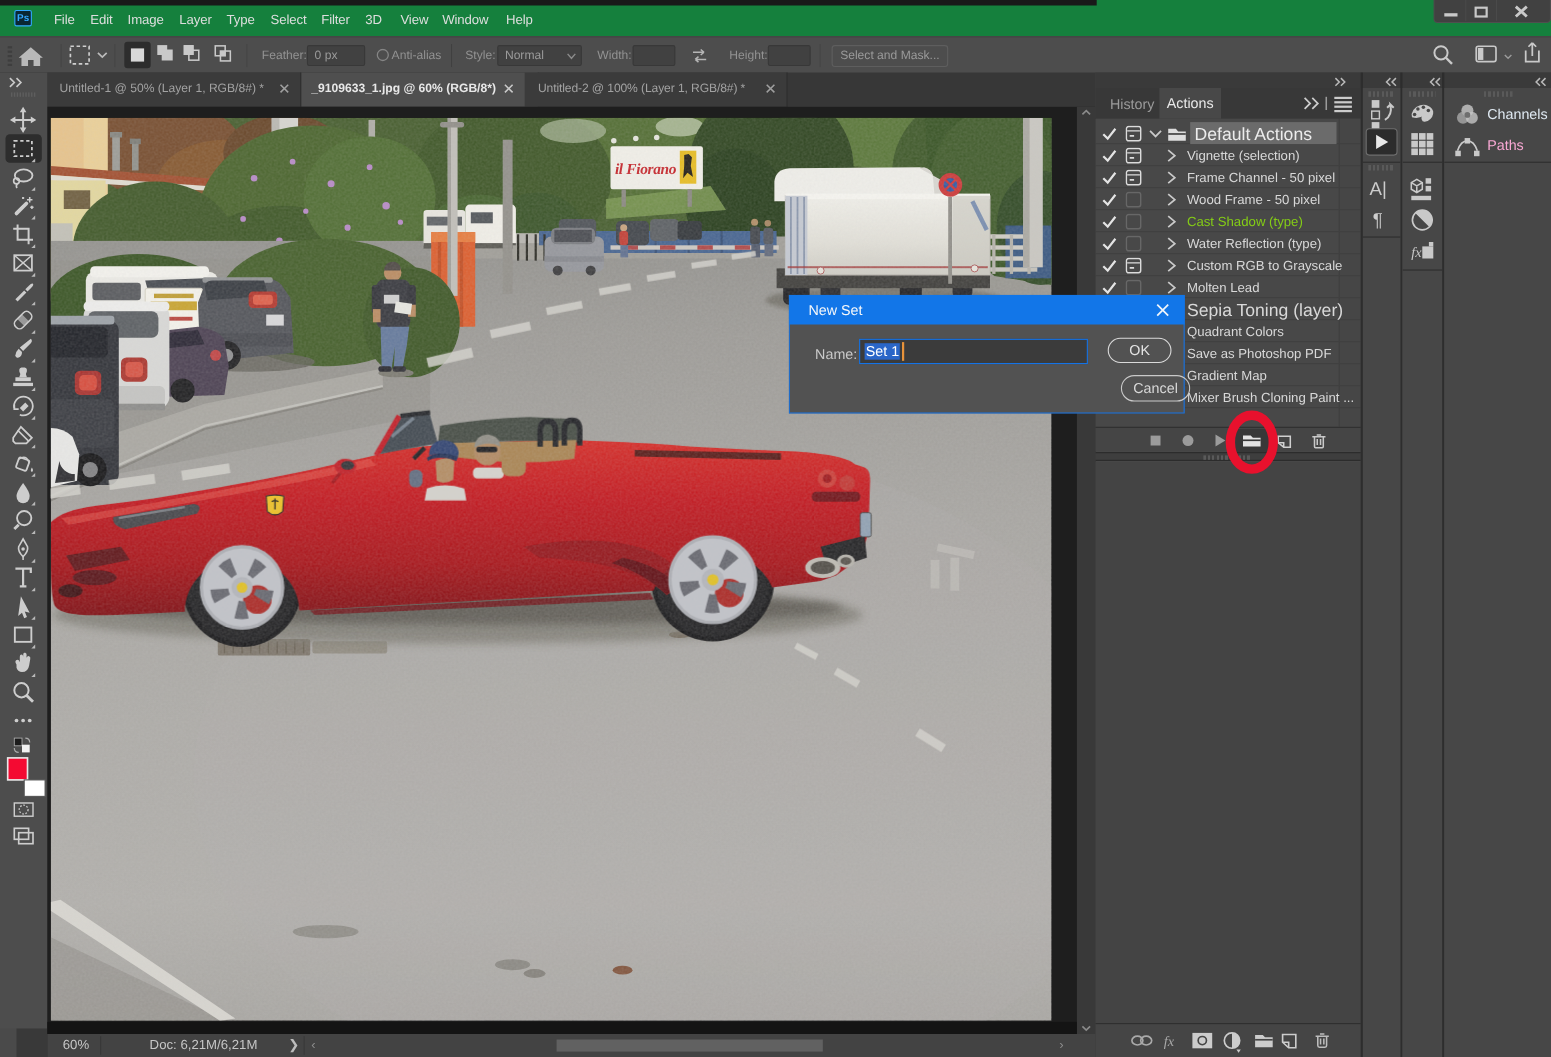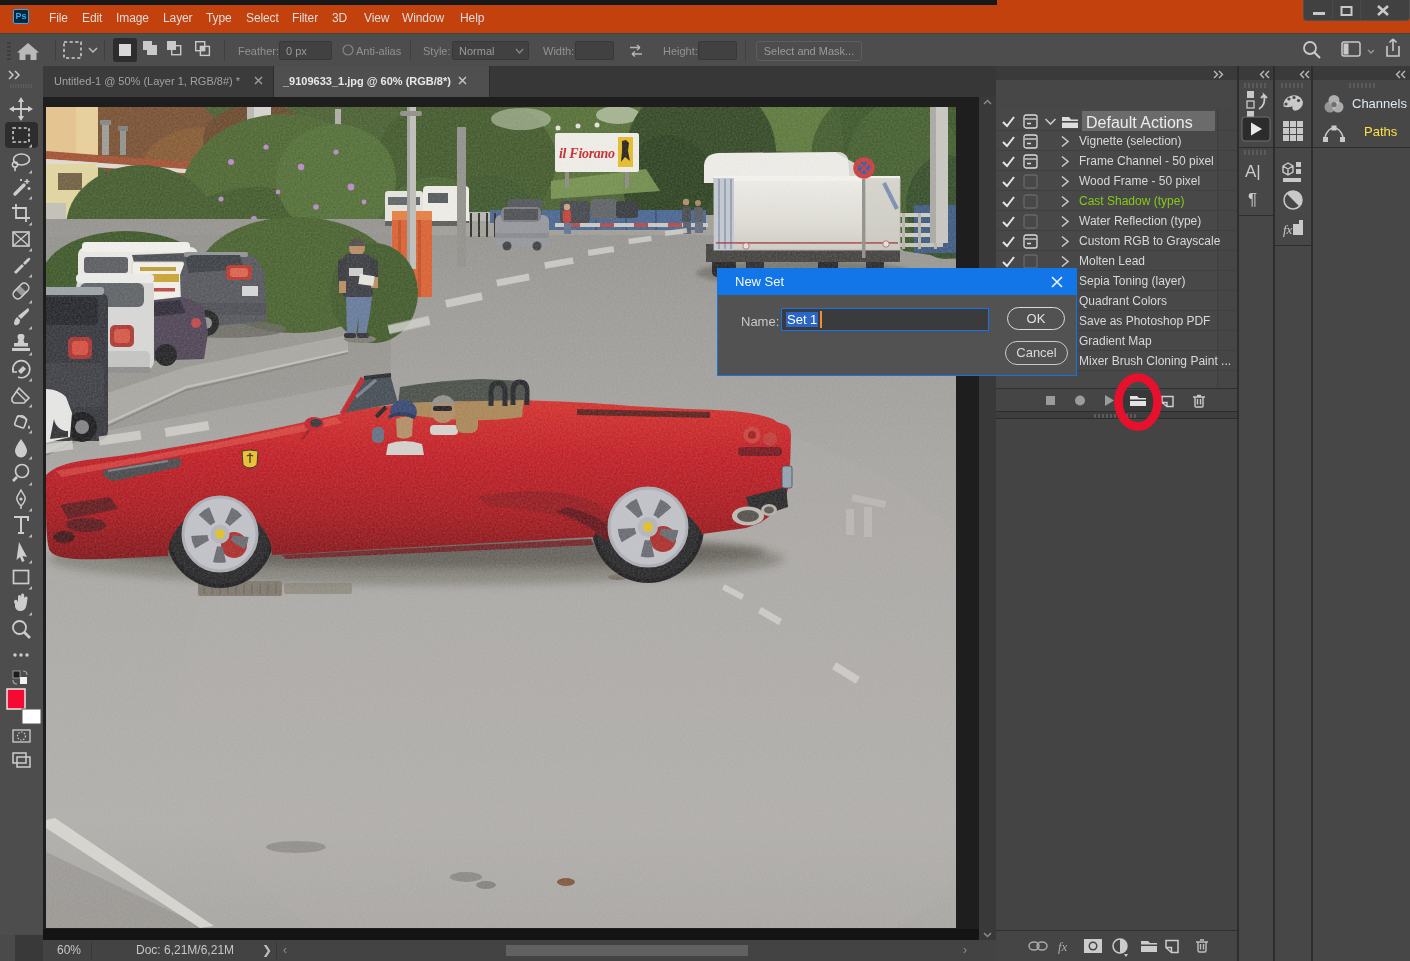--- a/index.html
+++ b/index.html
@@ -1,18 +1,18 @@
 <!DOCTYPE html>
 <html><head><meta charset="utf-8">
 <style>
 *{margin:0;padding:0;box-sizing:border-box;}
 html,body{width:1410px;height:961px;overflow:hidden;background:#474747;font-family:"Liberation Sans",sans-serif;}
 #app{position:relative;width:1410px;height:961px;}
 .abs{position:absolute;}
-#menubar{left:0;top:0;width:1410px;height:33px;background:#c2410c;}
+#menubar{left:0;top:0;width:1410px;height:33px;background:#15803d;}
 #topstrip{position:absolute;left:0;top:0;width:997px;height:5px;background:#191919;}
 .menuitem{position:absolute;top:11px;font-size:12px;color:#dedede;letter-spacing:-0.1px;}
 #pslogo{position:absolute;left:13px;top:9px;width:16px;height:15px;background:#0a2733;border:1px solid #31a8ff;border-radius:2px;color:#31a8ff;font-size:9px;font-weight:bold;text-align:center;line-height:13px;}
 #winbtns{position:absolute;left:1303px;top:0;width:107px;height:21px;background:#414141;border:1px solid #4f4f4f;border-top:none;border-radius:0 0 4px 4px;}
 #optionsbar{left:0;top:33px;width:1410px;height:33px;background:#4d4d4d;border-top:1px solid #434343;}
 .optlabel{position:absolute;top:11px;font-size:11px;color:#929292;}
 .optinput{position:absolute;top:7px;height:19px;background:#414141;border:1px solid #383838;border-radius:2px;font-size:11px;color:#9a9a9a;padding:3px 6px;}
 .vsep{position:absolute;top:6px;width:1px;height:21px;background:#5a5a5a;border-left:1px solid #404040;}
 #tabrow{left:0;top:66px;width:1410px;height:31px;background:#373737;}
 .tab{position:absolute;top:0;height:31px;background:#3b3b3b;font-size:11px;color:#a2a2a2;line-height:30px;border-right:1px solid #2d2d2d;}
@@ -130,20 +130,24 @@
 </div>
 
 <div class="abs" id="tabrow">
   <div class="tab" style="left:43px;width:231px;"><span style="margin-left:11px;">Untitled-1 @ 50% (Layer 1, RGB/8#) *</span>
     <svg class="tabx" style="left:211px;">
           <path d="M1 1 L8 8 M8 1 L1 8" stroke="#9f9f9f" stroke-width="1.4"></path>
         </svg></div>
   <div class="tab active" style="left:274px;width:216px;"><span style="margin-left:9px;font-weight:bold;">_9109633_1.jpg @ 60% (RGB/8*)</span>
     <svg class="tabx" style="left:184px;">
           <path d="M1 1 L8 8 M8 1 L1 8" stroke="#c8c8c8" stroke-width="1.4"></path>
+        </svg></div>
+  <div class="tab" style="left:477px;width:239px;"><span style="margin-left:12px;letter-spacing:-0.1px;">Untitled-2 @ 100% (Layer 1, RGB/8#) *</span>
+    <svg class="tabx" style="left:219px;">
+          <path d="M1 1 L8 8 M8 1 L1 8" stroke="#9f9f9f" stroke-width="1.4"></path>
         </svg></div>
 </div>
 
 <div class="abs" id="toolbar">
   <svg width="43" height="895" id="toolsvg">
 <path d="M9 5 L13 9 L9 13 M15 5 L19 9 L15 13" stroke="#c9c9c9" stroke-width="1.5" fill="none"></path>
 <g fill="#5e5e5e">
           <rect x="10.0" y="18" width="1.3" height="4"></rect>
           <rect x="12.6" y="18" width="1.3" height="4"></rect>
           <rect x="15.2" y="18" width="1.3" height="4"></rect>
@@ -719,20 +723,34 @@
 <div class="abs" id="rightui">
 
   <div style="position:absolute;left:0;top:0;width:414px;height:14px;background:#3a3a3a;"></div>
   <svg width="414" height="14" style="position:absolute;left:0;top:0;">
     <path d="M218 5 L221.5 8.5 L218 12 M223 5 L226.5 8.5 L223 12" stroke="#b9b9b9" stroke-width="1.4" fill="none"></path>
     <path d="M268 5 L264.5 8.5 L268 12 M273 5 L269.5 8.5 L273 12" stroke="#b9b9b9" stroke-width="1.4" fill="none"></path>
     <path d="M308 5 L304.5 8.5 L308 12 M313 5 L309.5 8.5 L313 12" stroke="#b9b9b9" stroke-width="1.4" fill="none"></path>
     <path d="M404 5 L400.5 8.5 L404 12 M409 5 L405.5 8.5 L409 12" stroke="#b9b9b9" stroke-width="1.4" fill="none"></path>
   </svg>
 
+  <div style="position:absolute;left:0;top:14px;width:241px;height:28px;background:#383838;">
+    <span style="position:absolute;left:13px;top:7px;font-size:13px;color:#9b9b9b;">History</span>
+    <div style="position:absolute;left:58px;top:0;width:56px;height:28px;background:#484848;color:#e9e9e9;font-size:13px;text-align:center;line-height:28px;">Actions</div>
+    <svg width="50" height="28" style="position:absolute;left:188px;top:0;">
+      <path d="M2 9 L7 14 L2 19 M9 9 L14 14 L9 19" stroke="#cccccc" stroke-width="1.6" fill="none"></path>
+      <rect x="21" y="8" width="1.4" height="12" fill="#9a9a9a"></rect>
+      <g fill="#cccccc">
+            <rect x="29" y="8" width="16" height="2"></rect>
+            <rect x="29" y="12" width="16" height="2"></rect>
+            <rect x="29" y="16" width="16" height="2"></rect>
+            <rect x="29" y="20" width="16" height="2"></rect>
+          </g>
+    </svg>
+  </div>
   <div id="actlist" style="position:absolute;left:0;top:42px;width:241px;height:280px;background:#484848;">
         <div style="position:absolute;left:221px;top:0;width:1px;height:280px;background:#3e3e3e;"></div>
         <div style="position:absolute;left:222px;top:0;width:19px;height:280px;background:#464646;"></div>
 <div style="position:absolute;left:0;top:3px;width:241px;height:20px;border-bottom:1px solid #404040;">
           <svg width="16" height="14" style="position:absolute;left:5px;top:4px;">
             <path d="M2 7 L6 11 L13 2" stroke="#e4e4e4" stroke-width="2" fill="none"></path>
           </svg>
           <svg width="16" height="16" style="position:absolute;left:27px;top:3px;">
             <rect x="1" y="1" width="13" height="13" rx="2" fill="none" stroke="#dcdcdc" stroke-width="1.3"></rect>
             <path d="M1.7 5 H13.3" stroke="#dcdcdc" stroke-width="1.3"></path>
@@ -841,21 +859,21 @@
 <div style="position:absolute;left:0;top:163px;width:241px;height:20px;border-bottom:1px solid #404040;">
           <svg width="16" height="14" style="position:absolute;left:5px;top:4px;">
             <path d="M2 7 L6 11 L13 2" stroke="#e4e4e4" stroke-width="2" fill="none"></path>
           </svg>
           <svg width="16" height="16" style="position:absolute;left:27px;top:3px;">
             <rect x="1" y="1" width="13" height="13" rx="2" fill="none" stroke="#676767" stroke-width="1.3"></rect>
           </svg>
           <svg width="10" height="14" style="position:absolute;left:64px;top:4px;">
             <path d="M2 1.5 L8 6.5 L2 11.5" stroke="#c9c9c9" stroke-width="1.6" fill="none"></path>
           </svg>
-          <span style="position:absolute;left:83px;top:3px;font-size:12px;color:#d8d8d8;">Sepia Toning (layer)</span>
+          <span style="position:absolute;left:83px;top:3px;font-size:16px;color:#d8d8d8;">Sepia Toning (layer)</span>
         </div>
 <div style="position:absolute;left:0;top:183px;width:241px;height:20px;border-bottom:1px solid #404040;text-align:right;">
           <svg width="16" height="14" style="position:absolute;left:5px;top:4px;">
             <path d="M2 7 L6 11 L13 2" stroke="#e4e4e4" stroke-width="2" fill="none"></path>
           </svg>
           <svg width="16" height="16" style="position:absolute;left:27px;top:3px;">
             <rect x="1" y="1" width="13" height="13" rx="2" fill="none" stroke="#676767" stroke-width="1.3"></rect>
           </svg>
           <svg width="10" height="14" style="position:absolute;left:64px;top:4px;">
             <path d="M2 1.5 L8 6.5 L2 11.5" stroke="#c9c9c9" stroke-width="1.6" fill="none"></path>
@@ -1029,21 +1047,21 @@
         <circle cx="0" cy="0.5" r="2.6" fill="#6e6e6e"></circle>
       </g>
       <g transform="translate(21,52)" stroke="#c9c9c9" stroke-width="1.5" fill="none">
         <path d="M-9 5 Q-6 -4 0 -4 Q6 -4 9 5"></path>
         <rect x="-11" y="5" width="5" height="5" fill="#c9c9c9" stroke="none"></rect>
         <rect x="6" y="5" width="5" height="5" fill="#c9c9c9" stroke="none"></rect>
         <rect x="-2.5" y="-6.5" width="5" height="5" fill="#c9c9c9" stroke="none"></rect>
       </g>
     </svg>
     <span style="position:absolute;left:39px;top:16px;font-size:13px;color:#dfe9f2;">Channels</span>
-    <span style="position:absolute;left:39px;top:44px;font-size:13px;color:#fde047;margin-left:12px;">Paths</span>
+    <span style="position:absolute;left:39px;top:44px;font-size:13px;color:#f9a8d4;">Paths</span>
     <div style="position:absolute;left:0;top:67px;width:97px;height:1px;background:#2d2d2d;"></div>
   </div>
 </div>
 
 <svg class="abs" id="redcircle" viewBox="0 0 52 64">
       <ellipse cx="26" cy="32" rx="19.5" ry="24.5" fill="none" stroke="#e8112d" stroke-width="8.5"></ellipse>
     </svg>
 
 <div class="abs" id="dialog">
   <div style="position:absolute;left:-1px;top:-1px;width:360px;height:27px;background:#1276e8;">
@@ -1051,15 +1069,15 @@
     <svg width="12" height="12" style="position:absolute;left:334px;top:8px;">
           <path d="M1 1 L11 11 M11 1 L1 11" stroke="#eef4fa" stroke-width="1.6"></path>
         </svg>
   </div>
   <span style="position:absolute;left:23px;top:45px;font-size:13px;color:#c9c9c9;">Name:</span>
   <div style="position:absolute;left:63px;top:39px;width:208px;height:23px;background:#3b3b3b;border:1px solid #1473e6;">
     <span style="position:absolute;left:4px;top:3px;font-size:13px;color:#ffffff;background:#2a66c8;padding:0 1px;">Set 1</span>
     <div style="position:absolute;left:38px;top:2px;width:2px;height:17px;background:#e8933a;"></div>
   </div>
   <div style="position:absolute;left:289px;top:38px;width:58px;height:23px;border:1.5px solid #dadada;border-radius:12px;color:#e3e3e3;font-size:13px;text-align:center;line-height:21px;">OK</div>
-  <div style="position:absolute;left:287px;top:72px;width:63px;height:24px;border:1.5px solid #c9c9c9;border-radius:12px;color:#d8d8d8;font-size:13px;text-align:center;line-height:22px;">Cancel</div>
+  <div style="position:absolute;left:301px;top:72px;width:63px;height:24px;border:1.5px solid #c9c9c9;border-radius:12px;color:#d8d8d8;font-size:13px;text-align:center;line-height:22px;">Cancel</div>
 </div>
 
 </div>
 </body></html>

